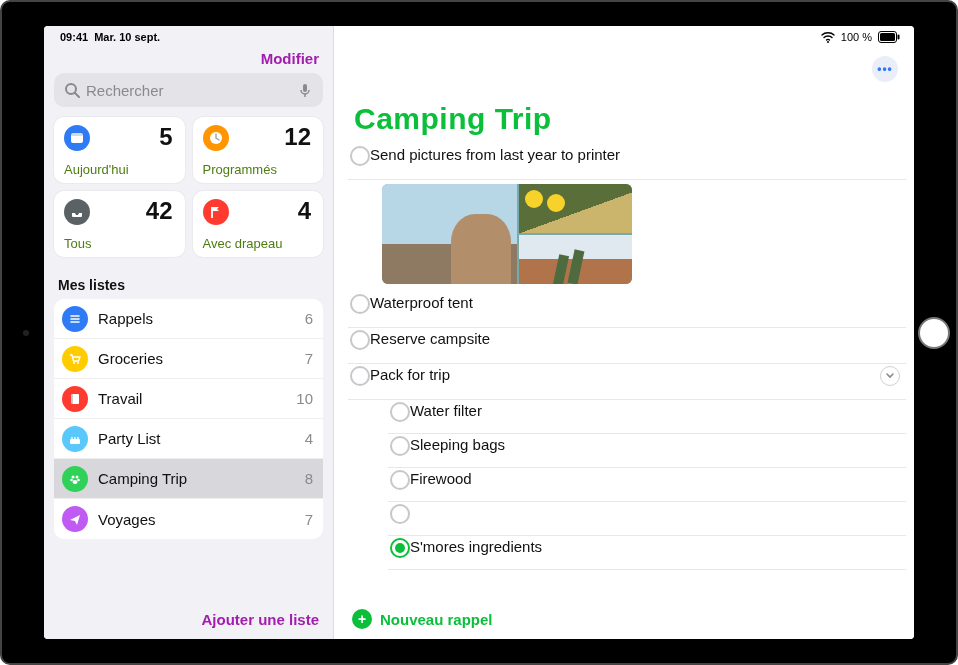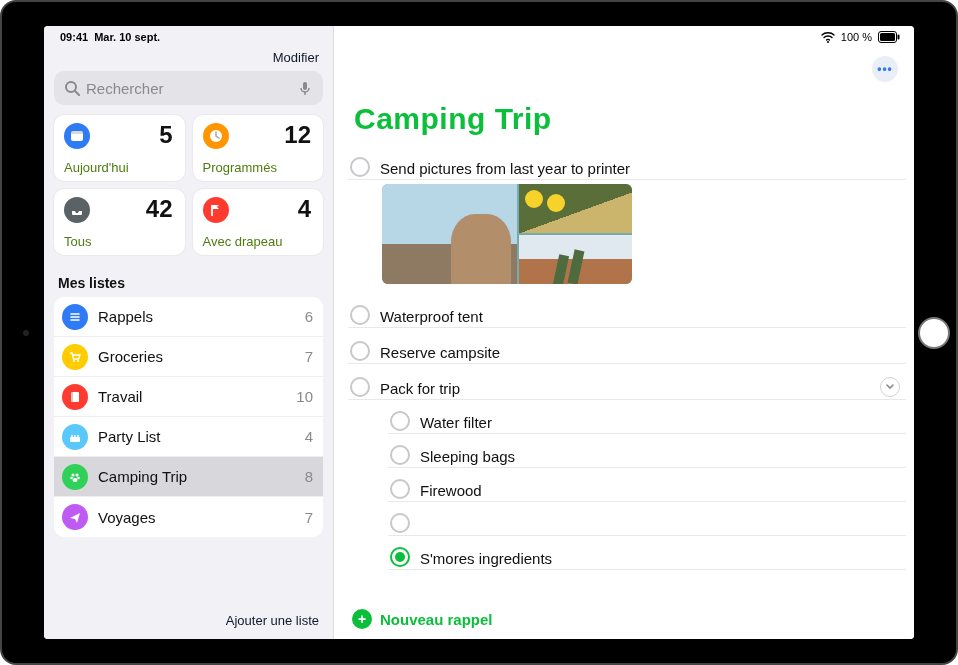--- a/index.html
+++ b/index.html
@@ -2,21 +2,21 @@
 <html><head>
 <meta charset="utf-8">
 <style>
   * { box-sizing: border-box; margin: 0; padding: 0; }
   html, body { width: 958px; height: 665px; font-family: -apple-system, "Helvetica Neue", Arial, sans-serif; background: #fff; }
 
   
   .device {
     width: 958px; height: 665px;
     border: 2px solid #444;
-    border-radius: 16px;
+    border-radius: 10px;
     position: relative;
     background: #000;
     overflow: hidden;
   }
   .screen {
     position: absolute;
     top: 24px; left: 42px; right: 42px; bottom: 24px;
     background: #fff;
     border-radius: 4px;
     display: flex;
@@ -47,21 +47,21 @@
     padding: 2px 12px 0 16px;
   }
   .status-bar { gap: 6px; font-weight: 600; }
   .status-bar-right { justify-content: flex-end; gap: 6px; padding-right: 14px; }
   .wifi-icon svg, .batt-icon svg { display: block; }
 
   .edit-row {
     display: flex; justify-content: flex-end;
     padding: 4px 14px 6px;
   }
-  .link-blue { color: #0f172a; font-size: 13px; cursor: pointer; }
+  .link-blue { color: #a21caf; font-size: 15px; cursor: pointer; font-weight: bold; }
 
   .search-box {
     margin: 0 10px 10px 10px;
     background: #e3e3e8;
     border-radius: 10px;
     height: 34px;
     display: flex; align-items: center;
     padding: 0 10px; gap: 6px;
     color: #8a8a8e; font-size: 15px;
   }
@@ -132,21 +132,21 @@
     font-weight: 800; letter-spacing: 1px; font-size: 12px;
   }
 
   .list-title {
     color: #0bbf3b; font-size: 30px; font-weight: 800; letter-spacing: .5px;
     padding: 20px 20px 6px 20px;
   }
 
   .items { padding: 2px 8px 0 14px; }
   .item, .subitem {
-    display: flex; align-items: flex-end; gap: 10px;
+    display: flex; align-items: flex-start; 
     min-height: 36px;
     border-bottom: 1px solid #e8e8ea;
     padding: 2px 6px 2px 2px;
   }
   .subitems { margin-left: 40px; }
   .subitem { min-height: 34px; }
 
   .check {
     width: 20px; height: 20px; border-radius: 50%;
     border: 2px solid #c7c7cc; flex: none;

